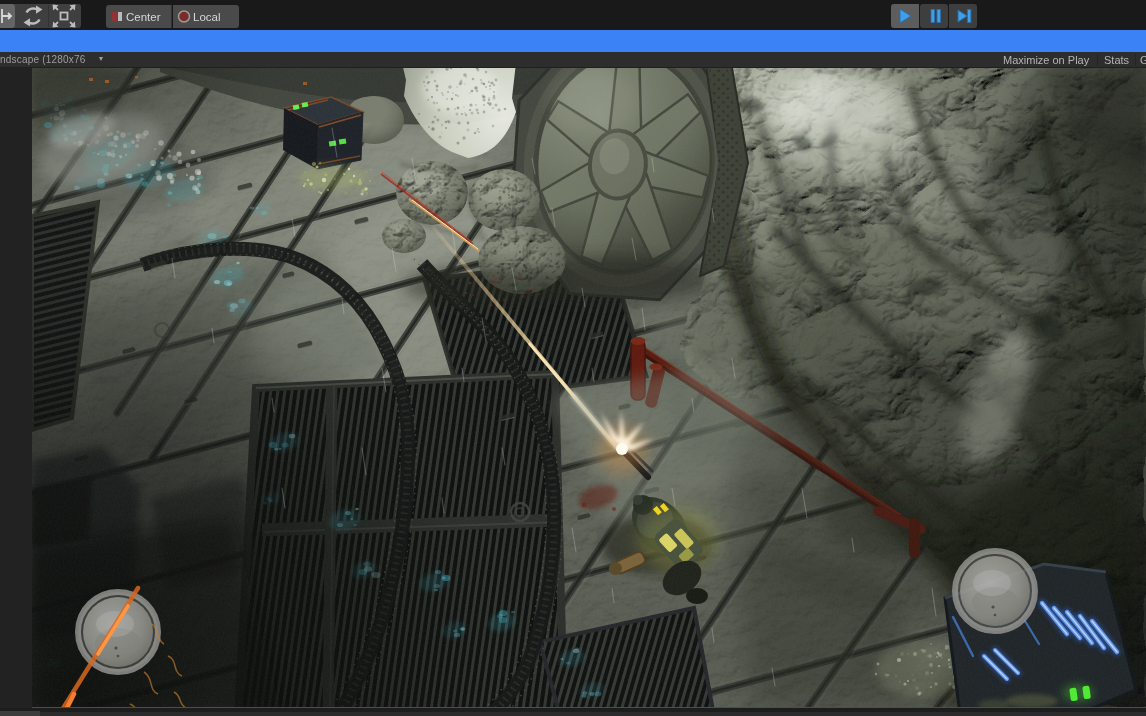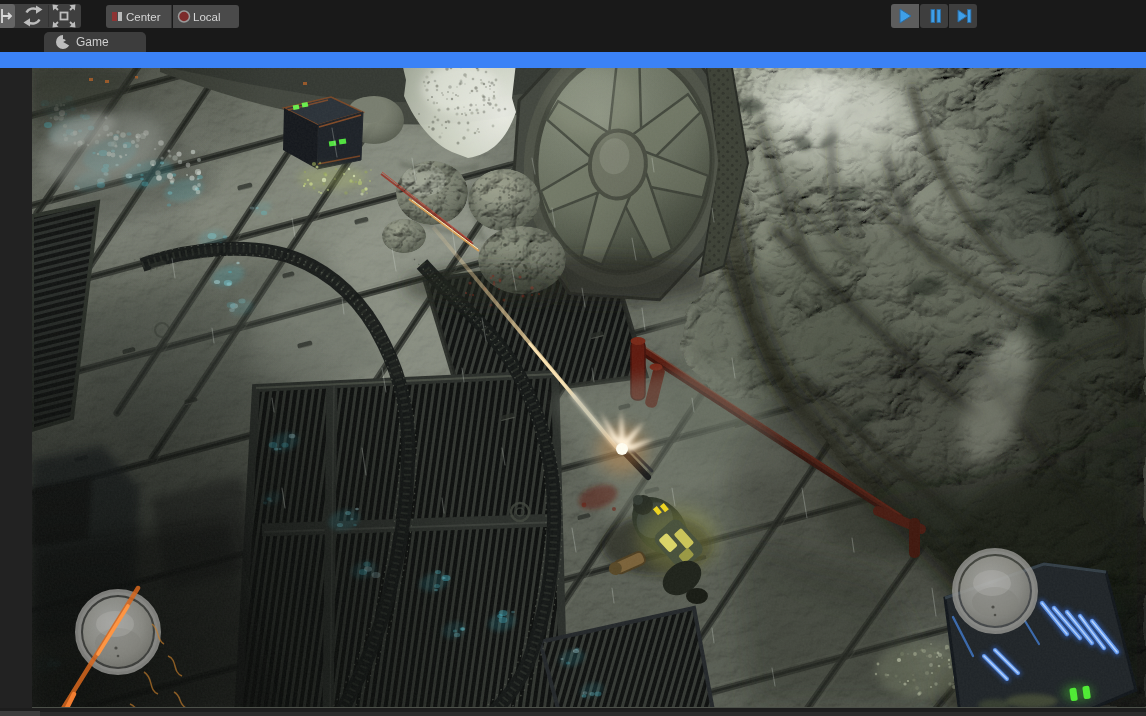--- a/index.html
+++ b/index.html
@@ -1378,23 +1378,23 @@
     <div class="tbtn" style="left:949px;width:28px;background:#3e3e3e;border-radius:0 3px 3px 0;"></div>
     <svg width="110" height="30" style="position:absolute;left:885px;top:0;" xmlns="http://www.w3.org/2000/svg">
       <path d="M15,9 L26,16 L15,23 Z" fill="#3f9fe8" stroke="#2a6da6" stroke-width="1"></path>
       <rect x="46" y="9.5" width="3.6" height="13" fill="#3f9fe8" stroke="#2a6da6" stroke-width="0.8"></rect>
       <rect x="52" y="9.5" width="3.6" height="13" fill="#3f9fe8" stroke="#2a6da6" stroke-width="0.8"></rect>
       <path d="M73,10 L82,16 L73,22 Z" fill="#3f9fe8" stroke="#2a6da6" stroke-width="1"></path>
       <rect x="82.5" y="9.5" width="3.4" height="13" fill="#3f9fe8" stroke="#2a6da6" stroke-width="0.8"></rect>
     </svg>
   </div>
 
-  <div id="tabrow">
-    <div id="gametab">
-      <svg width="16" height="16" style="position:absolute;left:11px;top:2px;" xmlns="http://www.w3.org/2000/svg">
-        <path d="M8,1 A7,7 0 1 0 8,15 A7,7 0 0 0 8,1 Z M8,5 A3,3 0 0 1 11,8 L15,8 A7,7 0 0 0 8,1 Z" fill="#bdbdbd" fill-rule="evenodd"></path>
-        <path d="M8.2,8 L16,3.5 L16,12.5 Z" fill="#3d3d3d"></path>
-      </svg>
-      <span style="margin-left:32px;">Game</span>
-    </div>
+
+  <div id="ctrlbar">
+    <span style="position:absolute;left:0px;top:2px;letter-spacing:0.2px;">ndscape (1280x76</span>
+    <span style="position:absolute;left:99px;top:2px;font-size:8px;">▾</span>
+    <span style="position:absolute;left:1003px;top:2px;color:#b5b5b5;font-size:11px;">Maximize on Play</span>
+    <span style="position:absolute;left:1104px;top:2px;color:#b5b5b5;font-size:11px;">Stats</span>
+    <span style="position:absolute;left:1140px;top:2px;color:#b5b5b5;font-size:11px;">G</span>
+    <div style="position:absolute;left:1097px;top:2px;width:1px;height:12px;background:#242424;"></div>
+    <div style="position:absolute;left:1135px;top:2px;width:1px;height:12px;background:#242424;"></div>
   </div>
-
 </div>
 
 </body></html>

